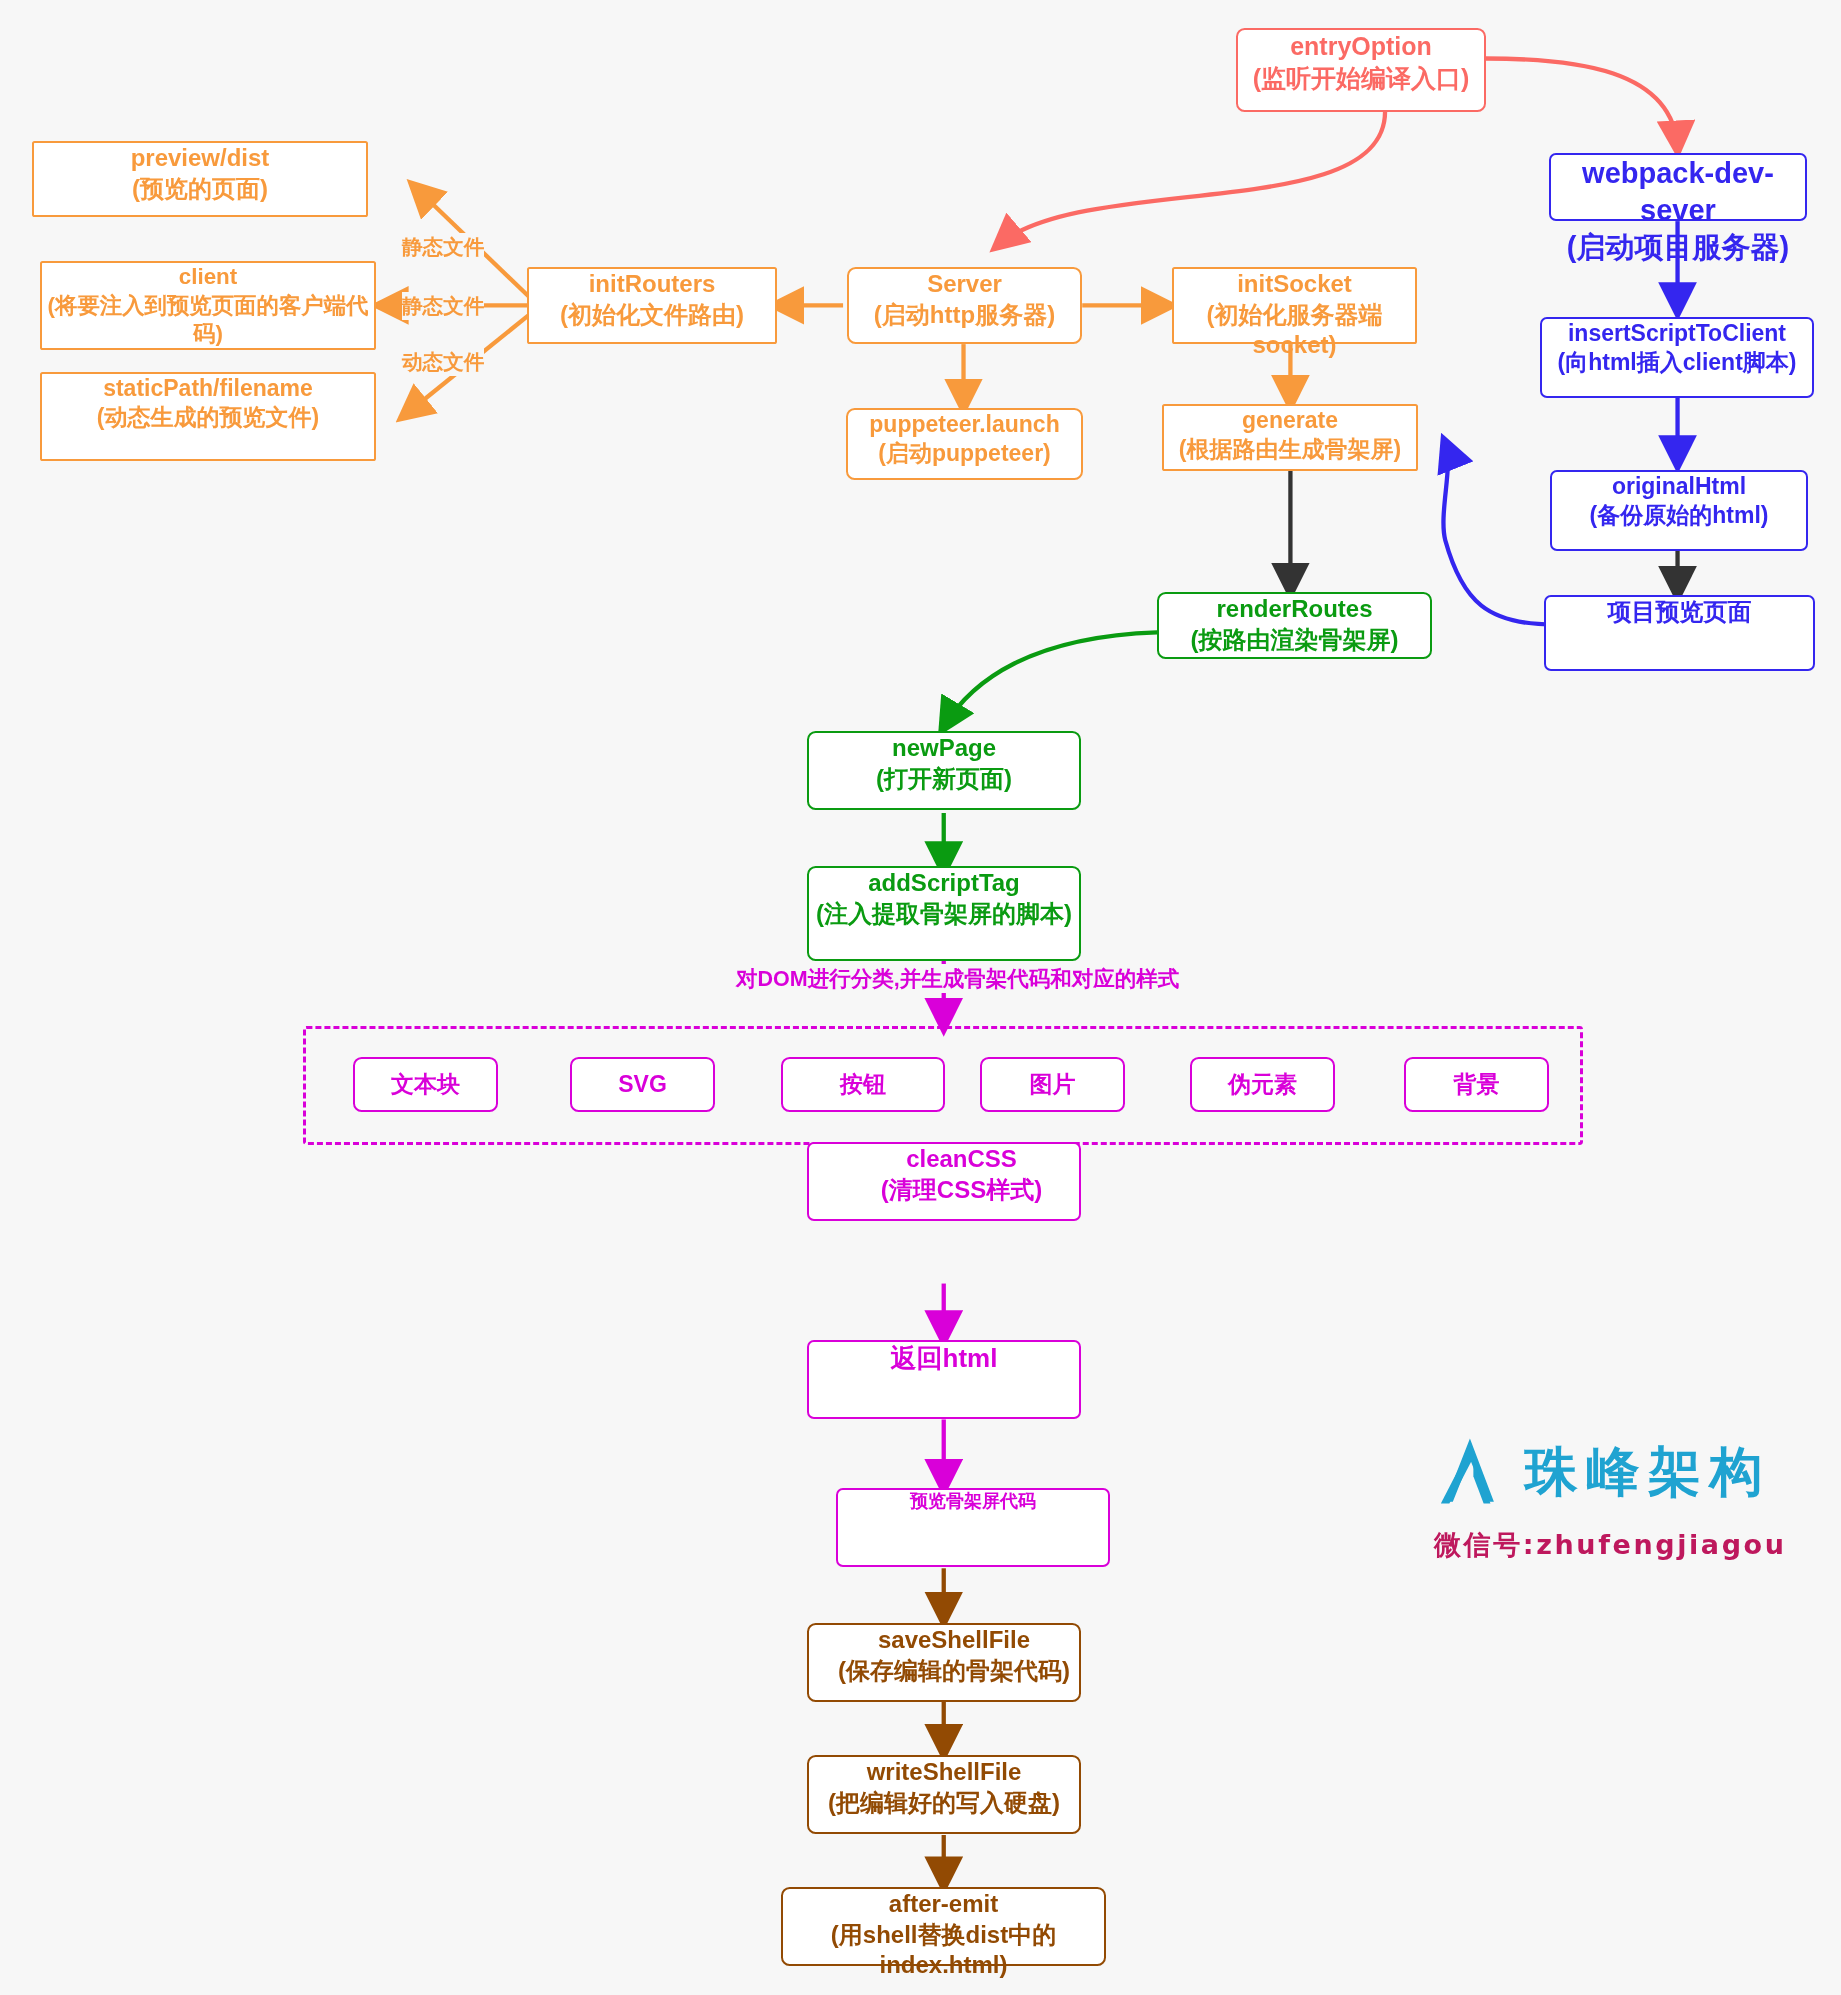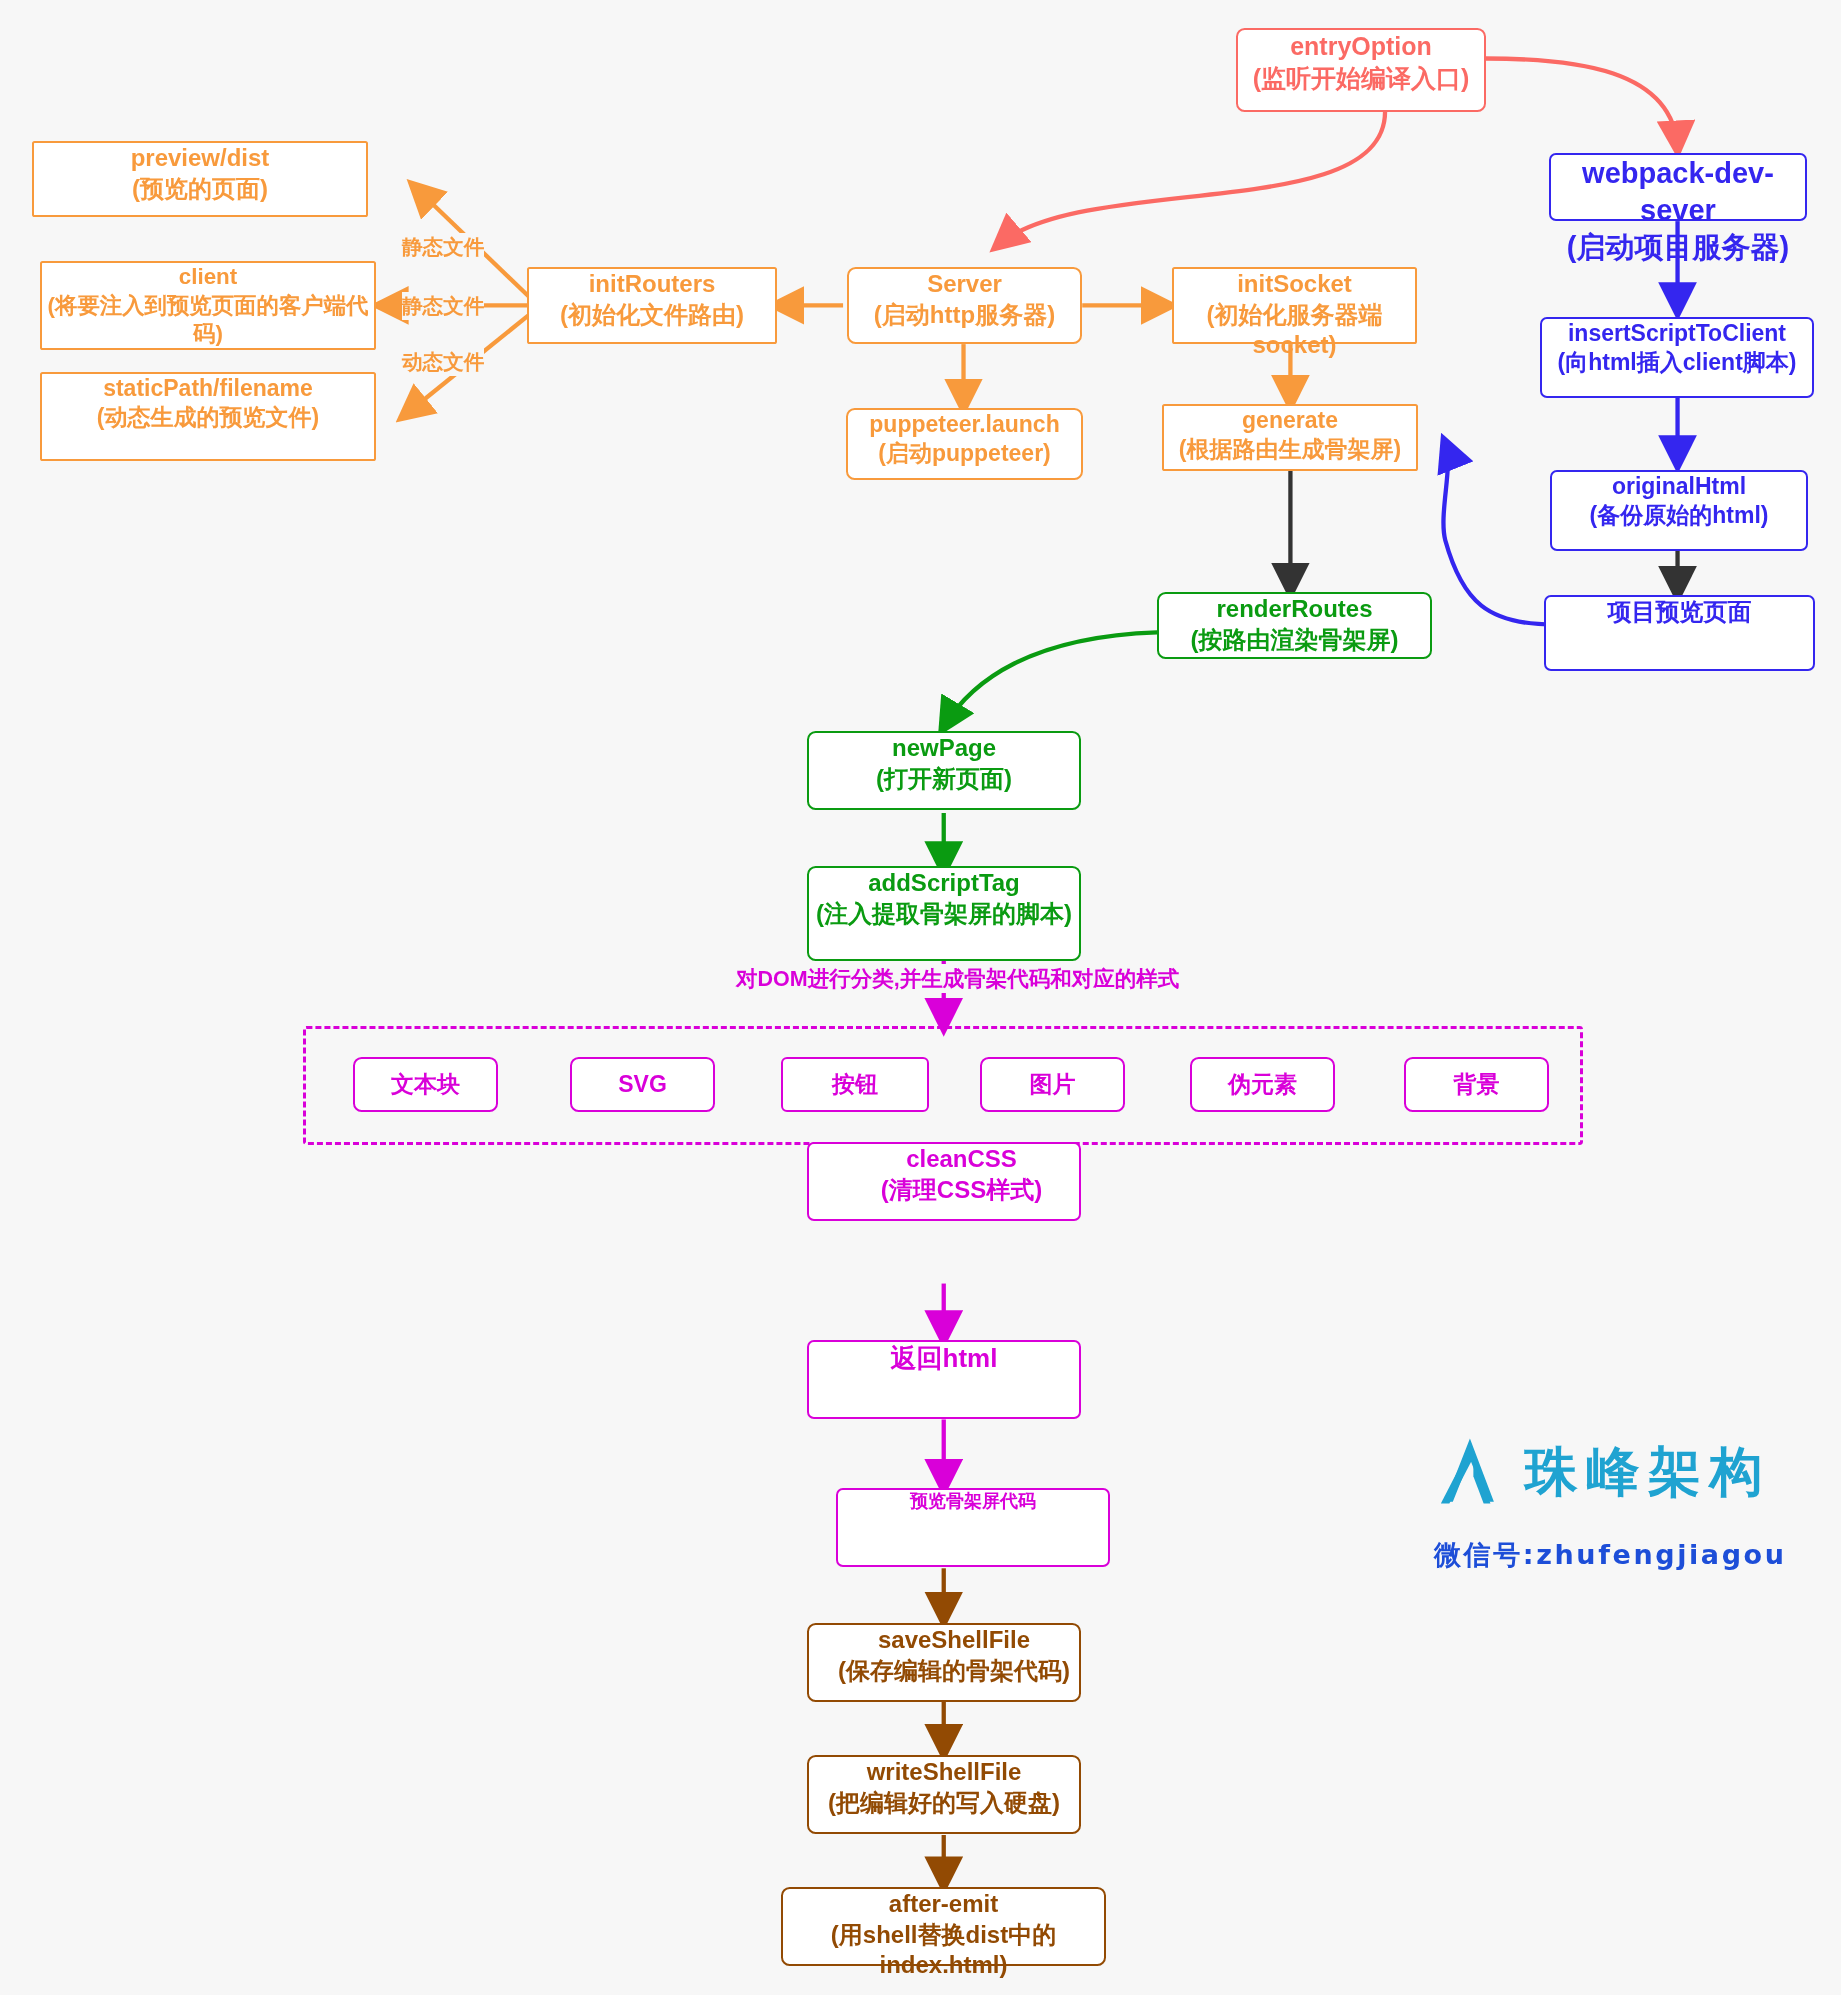--- a/index.html
+++ b/index.html
@@ -46,22 +46,22 @@
   .lbl-orange{color:#f89a3c;font-size:20.6px;}
   .lbl-mag{color:#d900d9;font-size:21.5px;}
 
   .brand{position:absolute;left:1434px;top:1435px;width:344px;}
   .brand-row{display:flex;align-items:center;gap:13.8px;}
   .brand-name{
     color:#1fa3d1;font-size:53px;font-weight:bold;letter-spacing:8.6px;
     font-family:"DejaVu Sans",sans-serif;line-height:1;
   }
   .brand-sub{
-    color:#1d4ed8;font-size:27px;font-weight:bold;letter-spacing:2.6px;
-    margin-top:29px;font-family:"DejaVu Sans",sans-serif;white-space:nowrap;
+    color:#be185d;font-size:27px;font-weight:bold;letter-spacing:2.6px;
+    margin-top:19px;font-family:"DejaVu Sans",sans-serif;white-space:nowrap;
   }
 </style>
 </head>
 <body>
 
 <svg id="canvas" viewBox="0 0 2140 2319" xmlns="http://www.w3.org/2000/svg">
   <defs>
     <marker id="ah-red" markerWidth="9" markerHeight="9" refX="6.4" refY="4.5" orient="auto">
       <path d="M0,0 L9,4.5 L0,9 z" fill="#fb6a64"></path>
     </marker>
@@ -196,21 +196,21 @@
 
 <div class="edge-label lbl-mag" style="left:736px;top:964px;">对DOM进行分类,并生成骨架代码和对应的样式</div>
 
 <div class="dashbox" style="left:303px;top:1026px;width:1280px;height:119px;"></div>
 <div class="chip" style="left:353px;top:1057px;width:145px;height:55px;">
   <span>文本块</span>
 </div>
 <div class="chip" style="left:570px;top:1057px;width:145px;height:55px;">
   <span>SVG</span>
 </div>
-<div class="chip" style="left:781px;top:1057px;width:148px;height:55px;border-radius:6px;">
+<div class="chip" style="left:781px;top:1057px;width:164px;height:55px;">
   <span>按钮</span>
 </div>
 <div class="chip" style="left:980px;top:1057px;width:145px;height:55px;">
   <span>图片</span>
 </div>
 <div class="chip" style="left:1190px;top:1057px;width:145px;height:55px;">
   <span>伪元素</span>
 </div>
 <div class="chip" style="left:1404px;top:1057px;width:145px;height:55px;">
   <span>背景</span>

